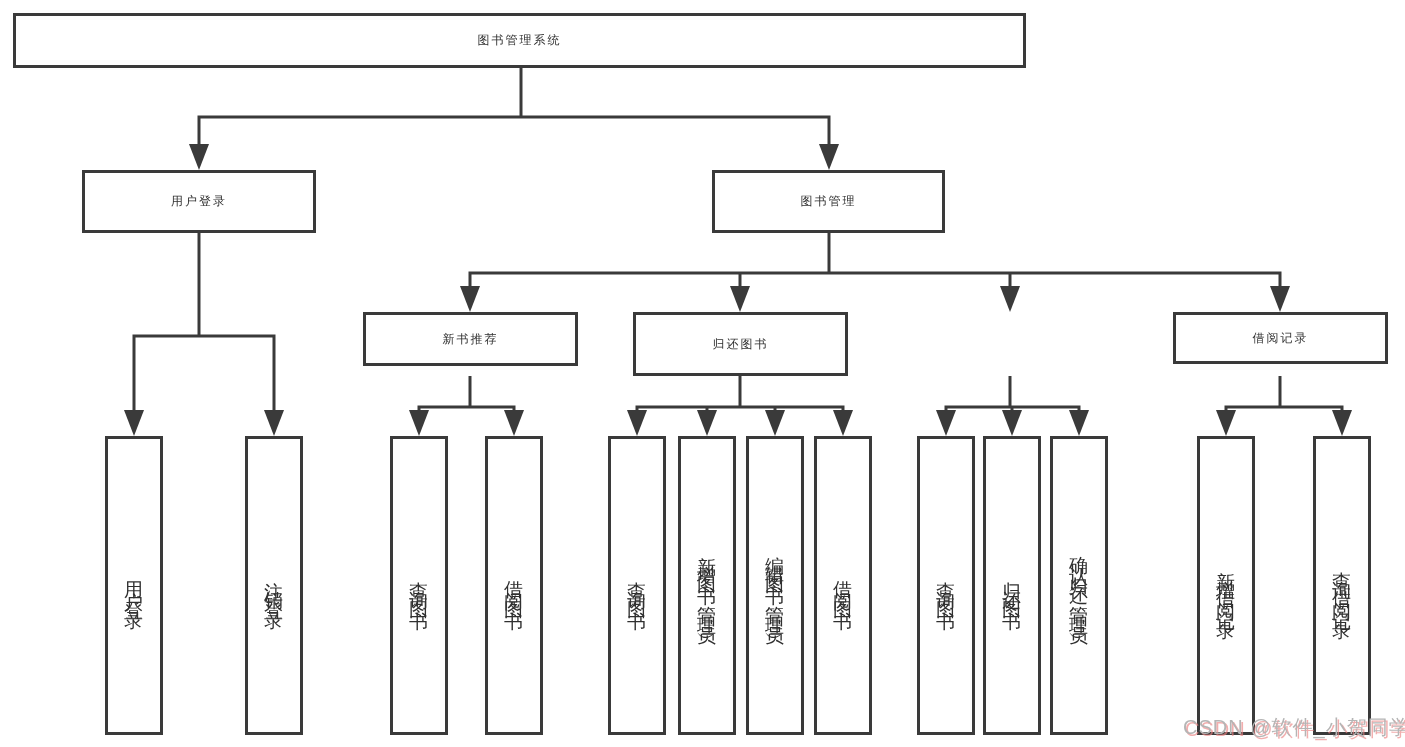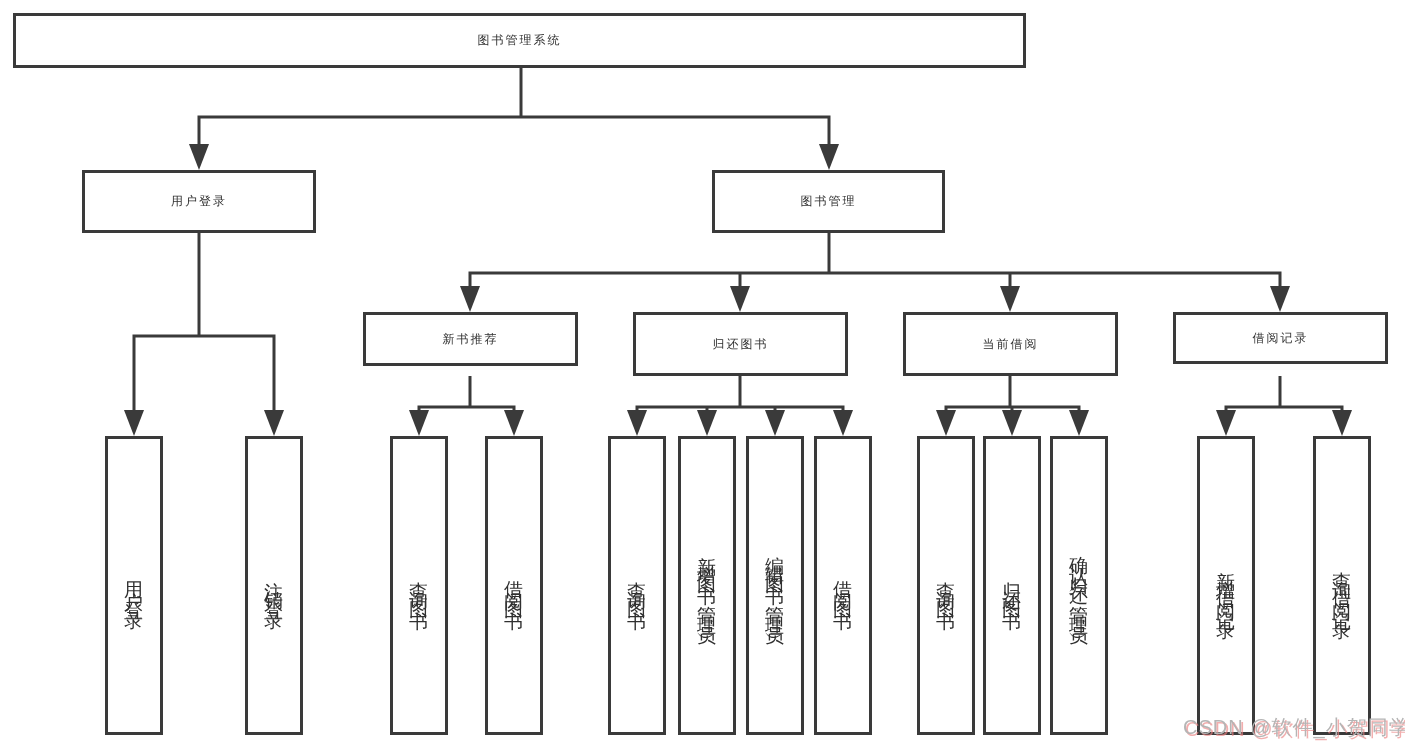--- a/index.html
+++ b/index.html
@@ -89,23 +89,20 @@
   <div class="node" style="left:712px;top:170px;width:233px;height:63px">
     <span class="hlabel">图书管理</span>
   </div>
 
   <div class="node" style="left:363px;top:312px;width:215px;height:54px">
     <span class="hlabel">新书推荐</span>
   </div>
   <div class="node" style="left:633px;top:312px;width:215px;height:64px">
     <span class="hlabel">归还图书</span>
   </div>
-  <div class="node" style="left:903px;top:312px;width:215px;height:64px">
-    <span class="hlabel">当前借阅</span>
-  </div>
   <div class="node" style="left:1173px;top:312px;width:215px;height:52px">
     <span class="hlabel">借阅记录</span>
   </div>
 
   <div class="node" style="left:105px;top:436px;width:58px;height:299px">
     <span class="vtext">用户登录</span>
   </div>
   <div class="node" style="left:245px;top:436px;width:58px;height:299px">
     <span class="vtext">注销登录</span>
   </div>

